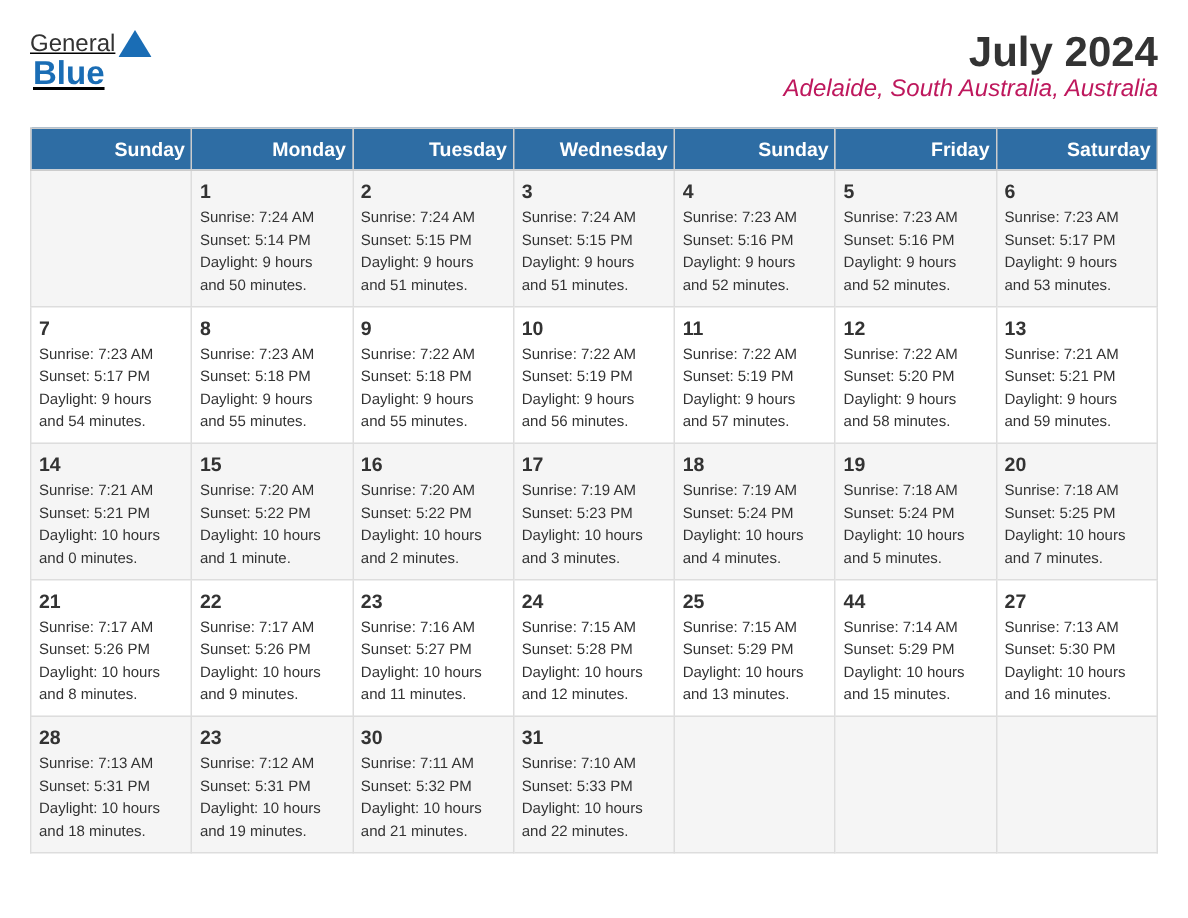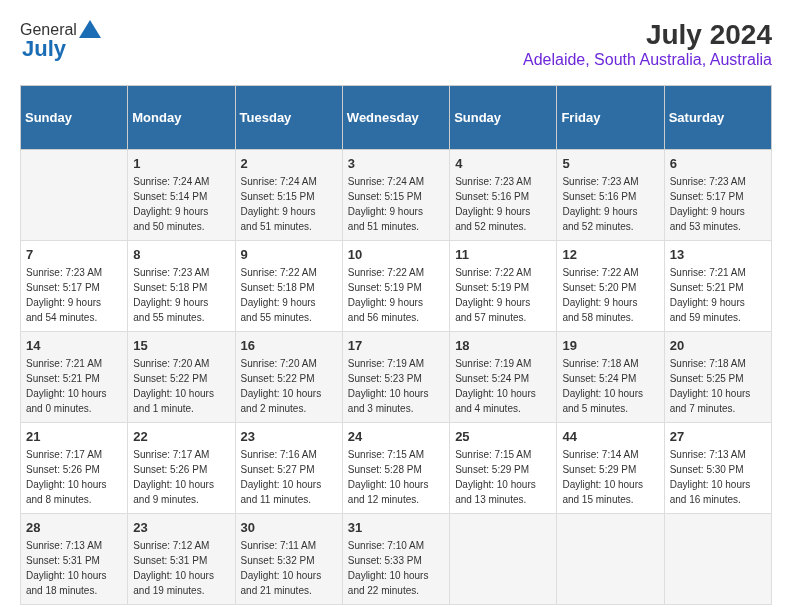--- a/index.html
+++ b/index.html
@@ -13,48 +13,50 @@
     .header {
       display: flex;
       justify-content: space-between;
       align-items: flex-start;
       margin-bottom: 16px;
     }
     .logo {
       display: flex;
       flex-direction: column;
       align-items: flex-start;
+      text-decoration: underline;
     }
     .logo-general { color: #333; }
     .logo-blue { color: #1a6db5; }
     .title-block {
       text-align: right;
     }
     .main-title {
       font-size: 28px;
       font-weight: bold;
       color: #333;
       line-height: 1.1;
     }
     .subtitle {
       font-size: 16px;
-      color: #6d28d9;
+      color: #be185d;
+      font-style: italic;
     }
     table {
       width: 100%;
       border-collapse: collapse;
       font-size: 11px;
     }
     thead tr {
       background-color: #2e6da4;
       color: white;
     }
     thead th {
-      padding: 24px 4px;
-      text-align: left;
+      padding: 6px 4px;
+      text-align: right;
       font-size: 13px;
       font-weight: bold;
       border: 1px solid #ccc;
     }
     tbody tr {
       vertical-align: top;
     }
     tbody tr:nth-child(odd) {
       background-color: #f5f5f5;
     }
@@ -84,21 +86,21 @@
 <body>
 
 <div class="header">
   <div class="logo">
     <div style="display:flex; align-items:center;">
       <span class="logo-general">General</span>
       <svg width="22" height="18" viewBox="0 0 22 18" style="margin-left:2px; margin-bottom:2px;">
         <polygon points="0,18 11,0 22,18" fill="#1a6db5"></polygon>
       </svg>
     </div>
-    <span class="logo-blue" style="font-size:22px; font-weight:bold; margin-top:-4px; margin-left:2px;">July</span>
+    <span class="logo-blue" style="font-size:22px; font-weight:bold; margin-top:-4px; margin-left:2px;">Blue</span>
   </div>
   <div class="title-block">
     <div class="main-title">July 2024</div>
     <div class="subtitle">Adelaide, South Australia, Australia</div>
   </div>
 </div>
 
 <table>
   <thead>
     <tr>

